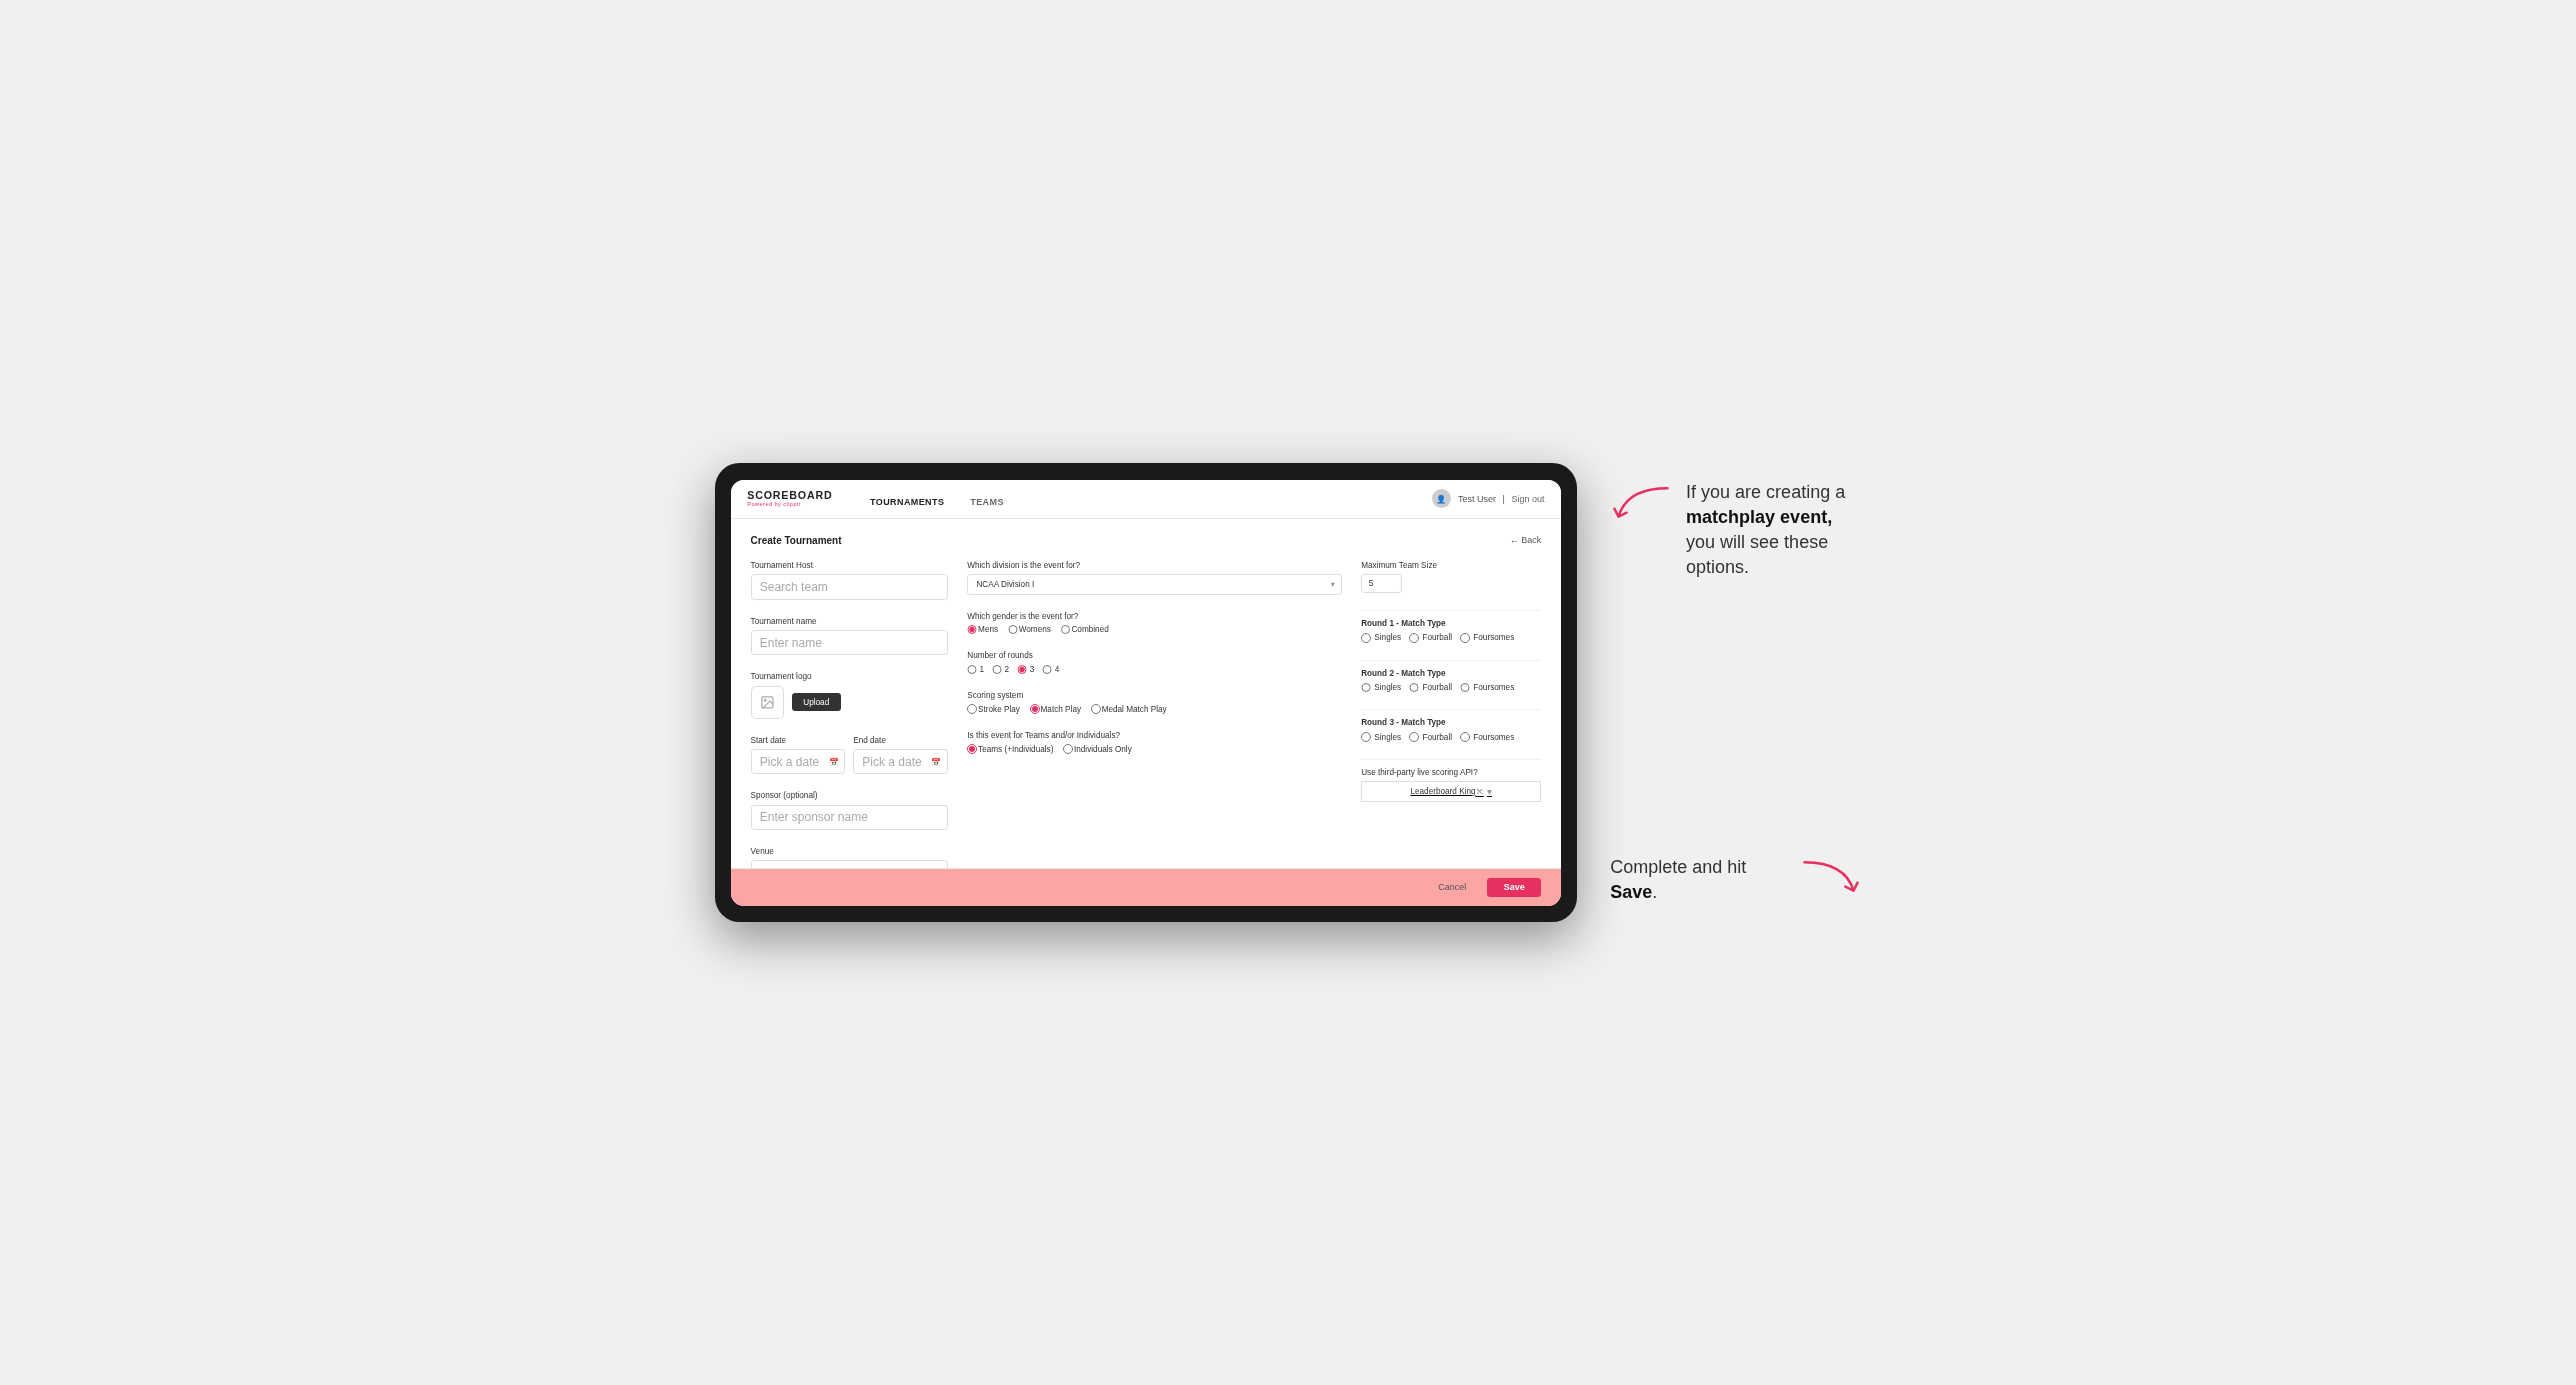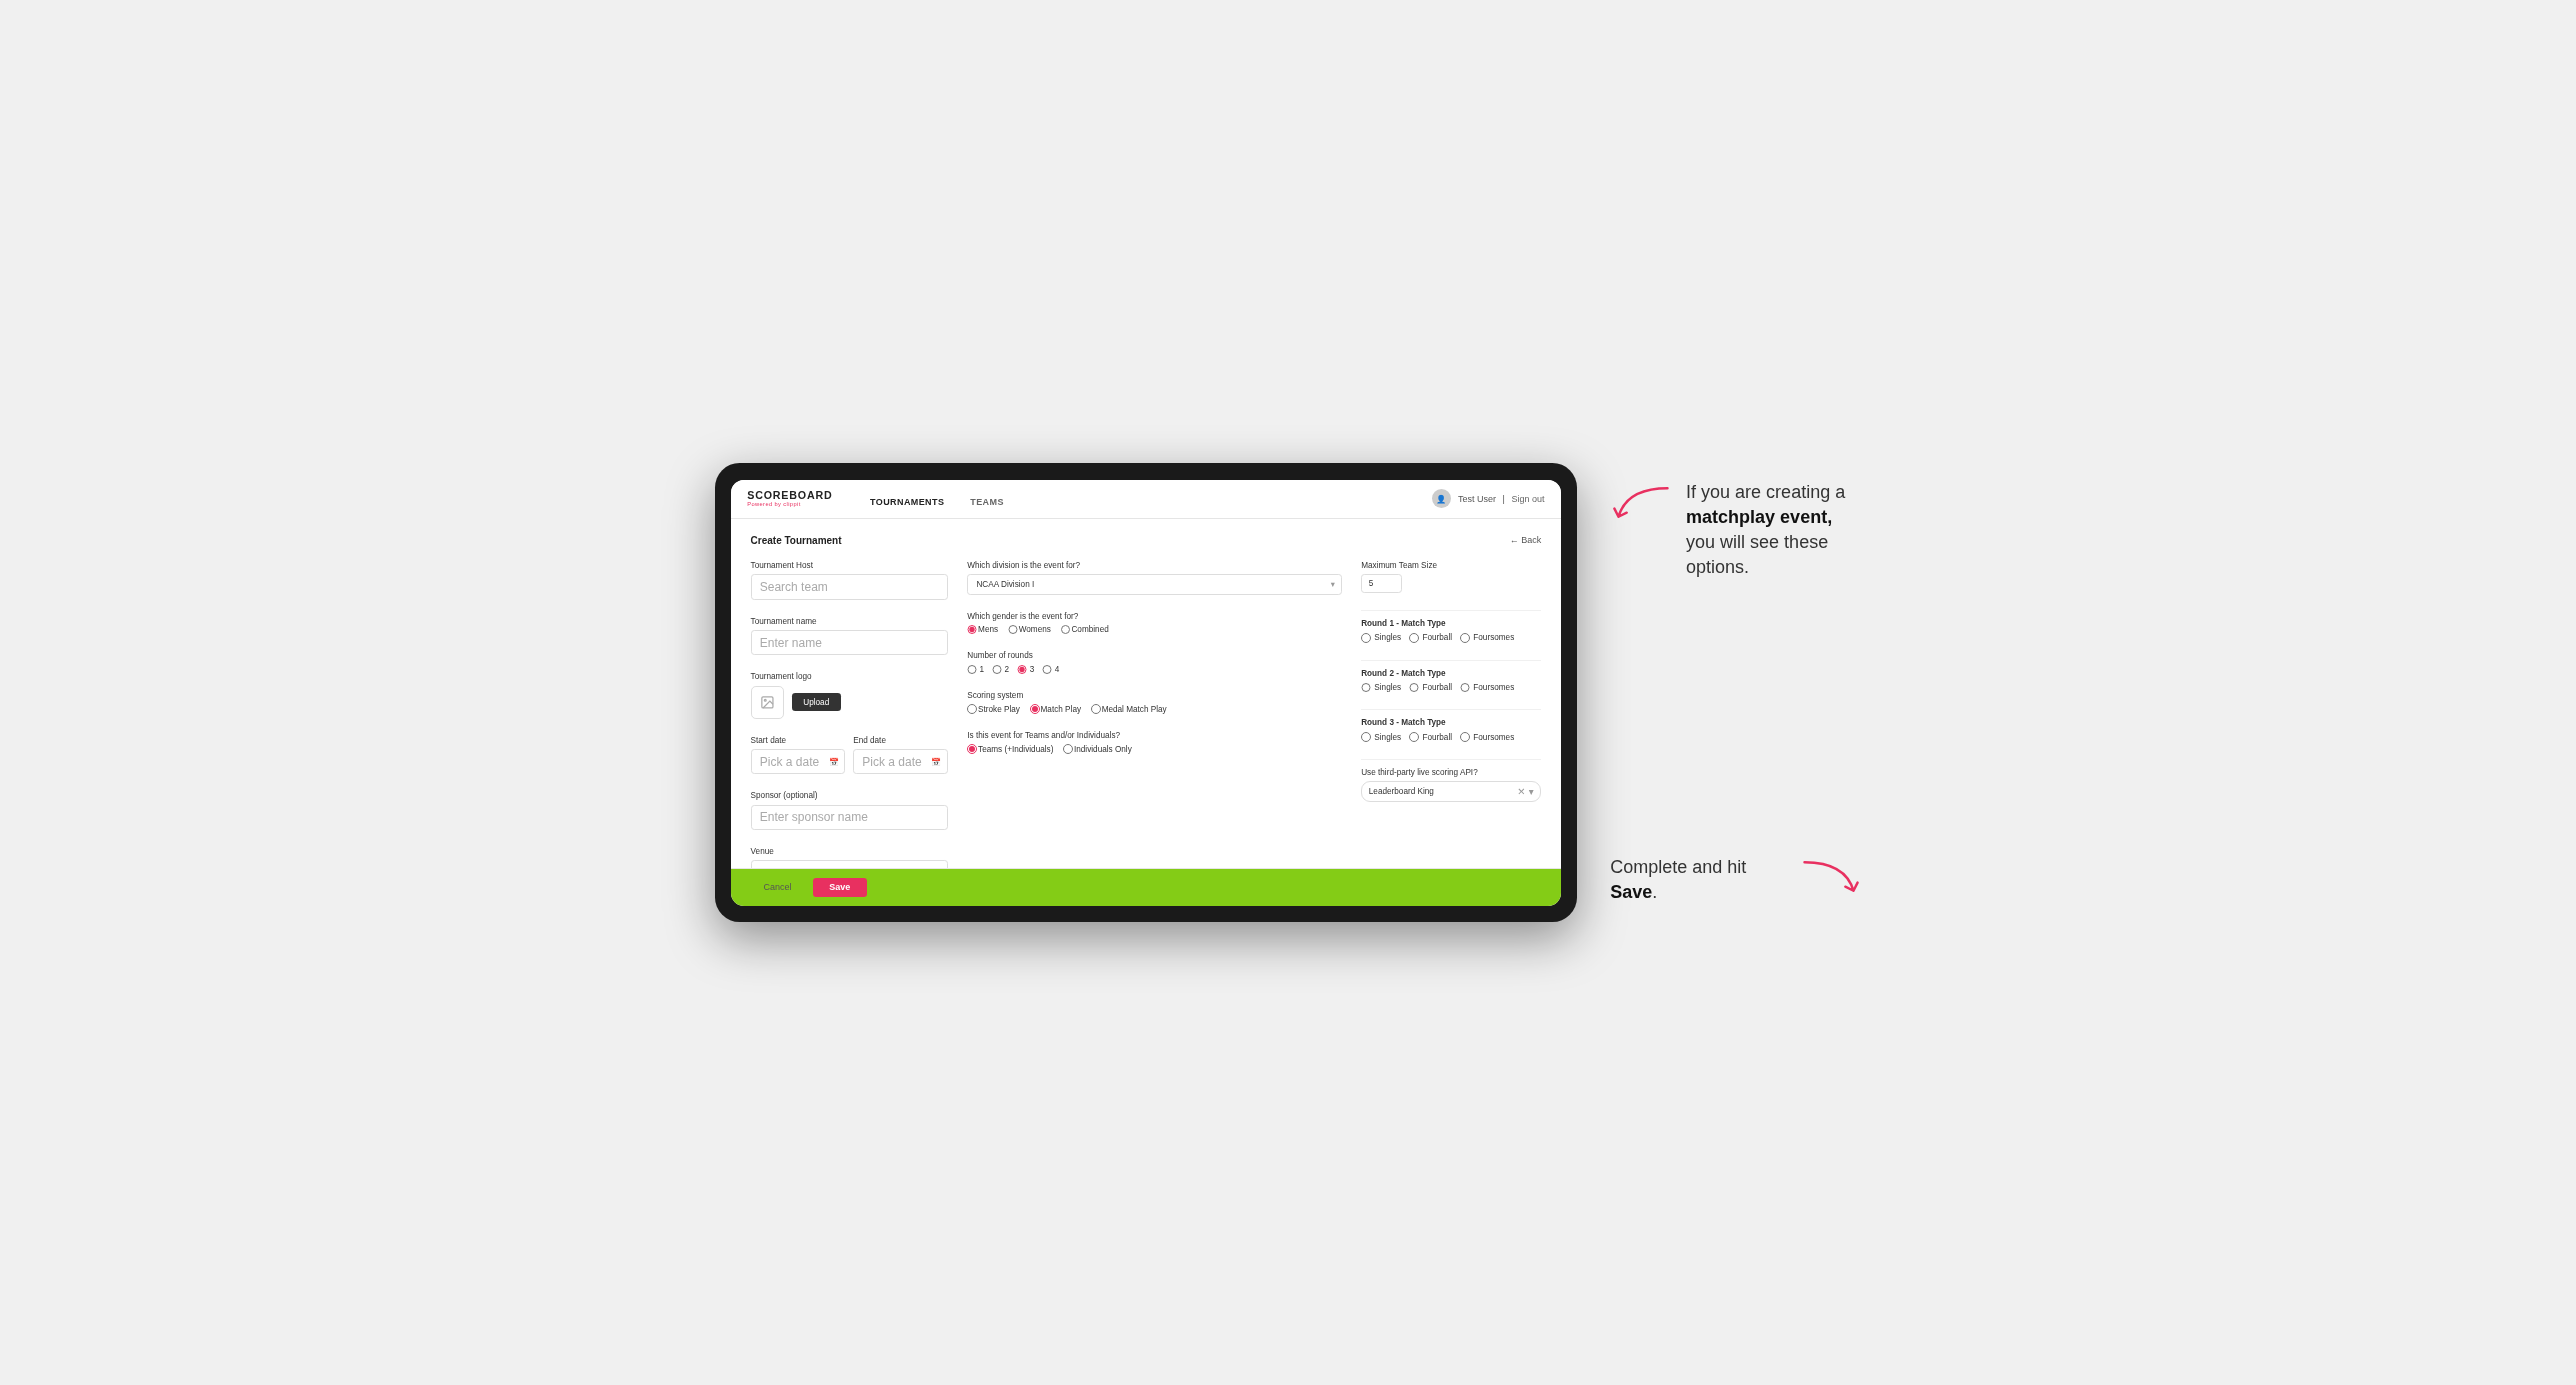--- a/index.html
+++ b/index.html
@@ -332,26 +332,27 @@
 
     .match-type-item input[type="radio"] {
       width: 9.8px;
       height: 9.8px;
       accent-color: #e83060;
     }
 
     
     .api-field {
       border: 0.8px solid #ddd;
-      border-radius: 9px;
+      border-radius: 0;
       padding: 4.1px 6.6px;
       display: flex;
       align-items: center;
-      justify-content: space-between;
+      justify-content: center;
       background: #fff;
+      text-decoration: underline;
     }
 
     .api-field-value {
       font-size: 8.2px;
       color: #333;
     }
 
     .api-close {
       color: #999;
       cursor: pointer;
@@ -362,24 +363,25 @@
     }
 
     .section-divider {
       height: 0.8px;
       background: #f0f0f0;
       margin: 8.2px 0;
     }
 
     
     .form-footer {
-      background: #84cc16;
+      background: #fca5a5;
       border-top: 0.8px solid #e5e5e5;
       padding: 8.2px 19.7px;
       display: flex;
+      justify-content: flex-end;
       gap: 8.2px;
       flex-shrink: 0;
     }
 
     .cancel-btn {
       background: transparent;
       border: none;
       color: #555;
       font-size: 9px;
       cursor: pointer;

